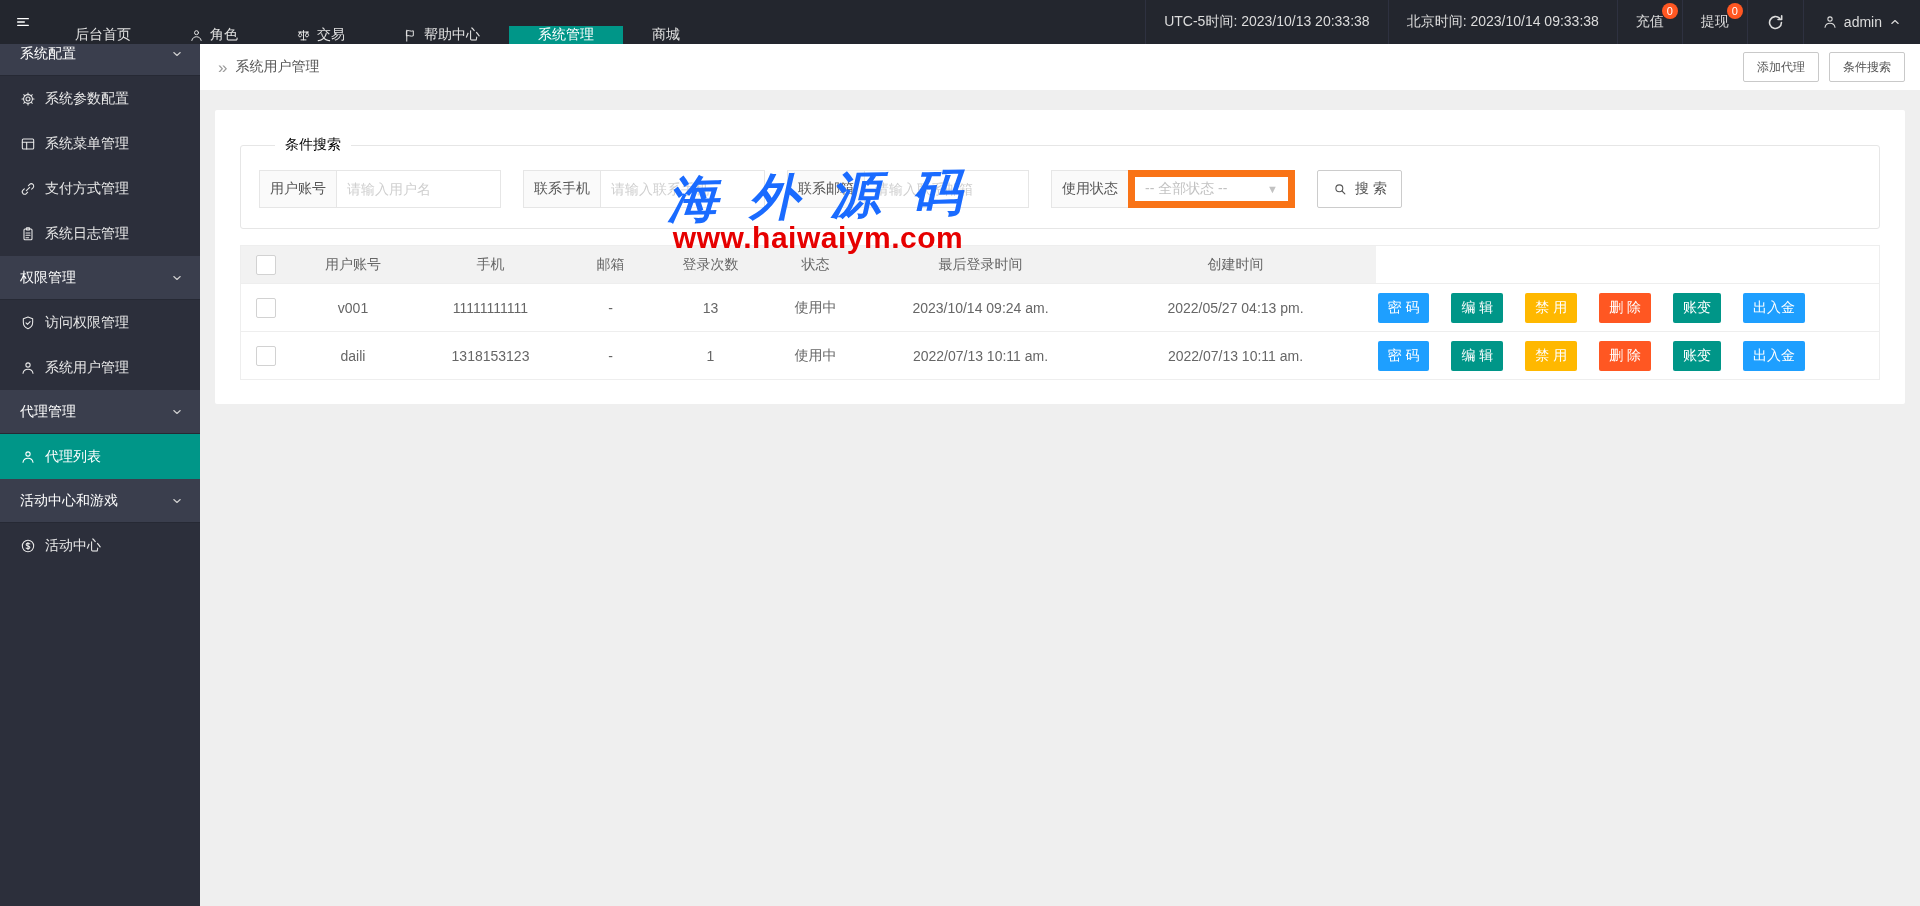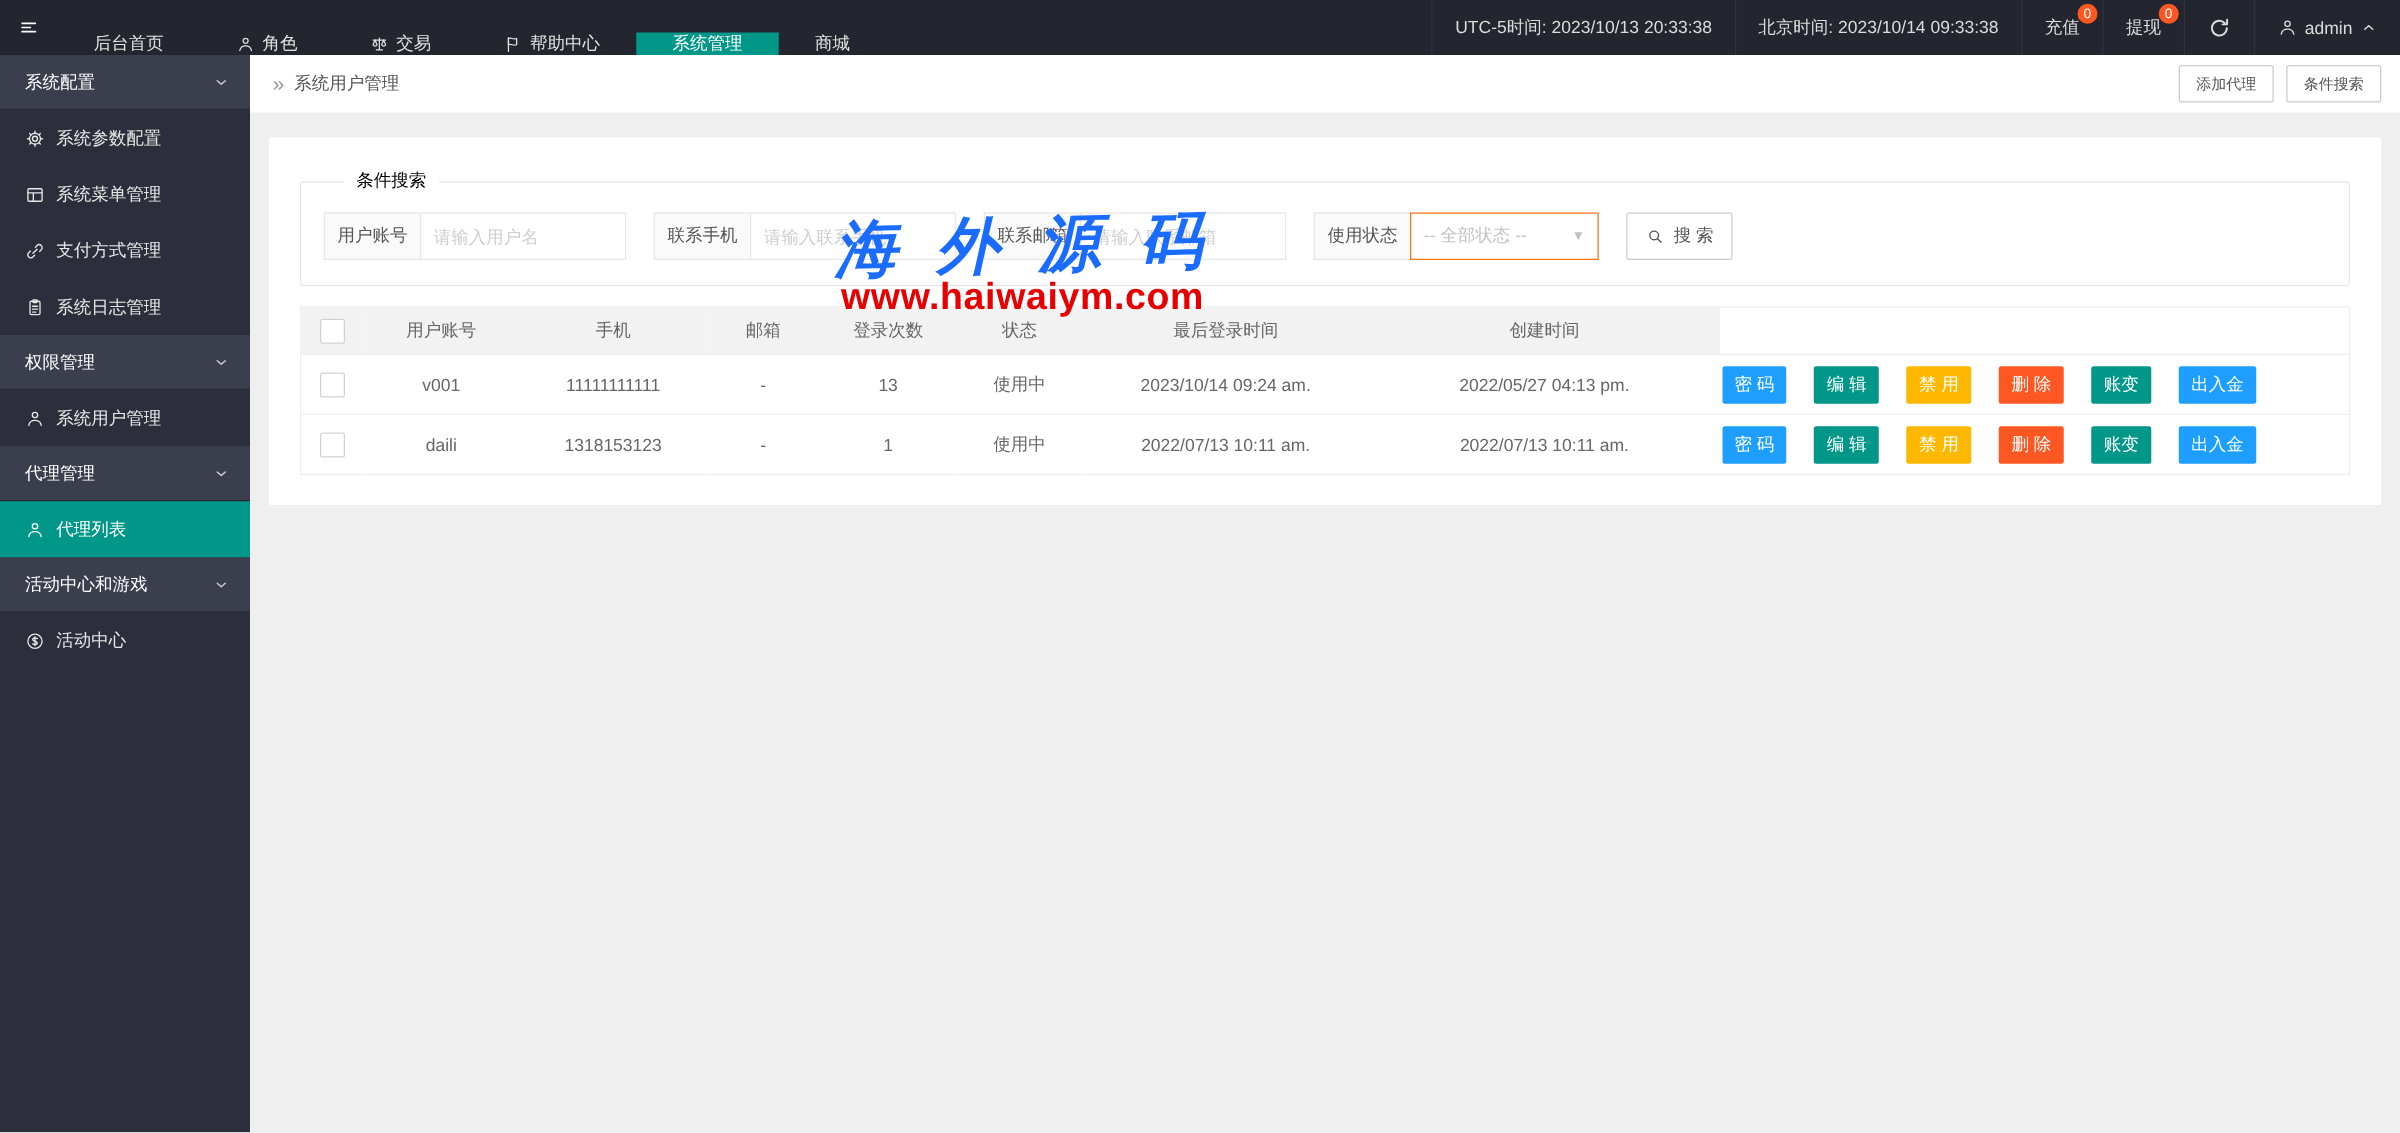--- a/index.html
+++ b/index.html
@@ -18,21 +18,21 @@
   .badge { position:absolute; top:3px; right:4px; min-width:16px; height:16px; border-radius:8px; background:#ff5722; color:#fff; font-size:11px; line-height:16px; text-align:center; padding:0 3px; }
   .tb-btn { cursor:pointer; }
   .admin-cell { gap:6px; cursor:pointer; }
 
   .icon { display:inline-flex; align-items:center; justify-content:center; }
   .icon svg { width:16px; height:16px; stroke:currentColor; fill:none; stroke-width:1.6; stroke-linecap:round; stroke-linejoin:round; }
   .icon.sm svg { width:14px; height:14px; }
   .icon.lg svg { width:19px; height:19px; }
 
   
-  .sidebar { position:absolute; top:44px; left:0; bottom:0; width:200px; background:#2c2f3b; z-index:15; }
+  .sidebar { position:absolute; top:32px; left:0; bottom:0; width:200px; background:#2c2f3b; z-index:15; }
   .side-group { height:44px; display:flex; align-items:center; background:#3a3e4d; color:#fff; font-size:14px; padding:0 16px 0 20px; cursor:pointer; border-bottom:1px solid #262934; }
   .side-group .chev { margin-left:auto; color:#cfcfcf; }
   .side-item { height:45px; display:flex; align-items:center; gap:9px; padding-left:20px; color:#e8e8e8; font-size:14px; background:#2c2f3b; cursor:pointer; }
   .side-item.active { background:#009688; color:#fff; }
 
   
   .content { position:absolute; top:44px; left:200px; right:0; bottom:0; background:#efefef; overflow:hidden; }
   .crumbbar { height:46px; background:#fff; display:flex; align-items:center; padding:0 15px 0 18px; }
   .crumb { display:flex; align-items:center; gap:8px; font-size:14px; color:#555; }
   .crumb .chevs { color:#9a9a9a; font-size:17px; line-height:1; }
@@ -41,21 +41,21 @@
 
   .card { margin:20px 15px 0 15px; background:#fff; border-radius:2px; padding:22px 25px 24px 25px; position:relative; }
 
   fieldset.search-set { border:1px solid #e6e6e6; border-radius:3px; padding:16px 18px 20px 18px; margin-top:4px; }
   fieldset.search-set legend { margin-left:16px; padding:0 10px; font-size:14px; color:#000000; }
   .search-row { display:flex; align-items:center; gap:22px; }
   .inp-group { display:flex; align-items:stretch; height:38px; }
   .inp-label { display:flex; align-items:center; padding:0 10px; background:#fafafa; border:1px solid #e6e6e6; border-right:none; font-size:14px; color:#555; white-space:nowrap; }
   .inp-group input { width:165px; border:1px solid #e6e6e6; padding:0 10px; font-size:14px; color:#333; outline:none; font-family:inherit; }
   .inp-group input::placeholder { color:#cfcfcf; }
-  .select-box { width:151px; border:1px solid #f97316; display:flex; align-items:center; padding:0 10px; font-size:14px; color:#c2c2c2; cursor:pointer; background:#fff; position:relative; }
+  .select-box { width:167px; border:7px solid #f97316; display:flex; align-items:center; padding:0 10px; font-size:14px; color:#c2c2c2; cursor:pointer; background:#fff; position:relative; }
   .select-box .tri { margin-left:auto; color:#c2c2c2; font-size:11px; }
   .btn-search { height:38px; display:flex; align-items:center; gap:7px; padding:0 14px; background:#fff; border:1px solid #ccc; border-radius:2px; font-size:14px; color:#555; cursor:pointer; font-family:inherit; }
 
   
   table.users { width:100%; border-collapse:collapse; margin-top:16px; border:1px solid #eee; }
   table.users th { background:#f2f2f2; font-weight:normal; font-size:14px; color:#666; height:38px; text-align:center; }
   table.users th.actions-th { background:#fff; }
   table.users td { height:48px; font-size:14px; color:#666; text-align:center; border-top:1px solid #eee; }
   td.status-cell, .status-green { color:#009900; }
   .cbx { appearance:none; -webkit-appearance:none; width:20px; height:20px; border:1px solid #d2d2d2; border-radius:2px; background:#fff; cursor:pointer; vertical-align:middle; }
@@ -203,20 +203,29 @@
         </span>
         <span>系统日志管理</span>
       </div>
       <div class="side-group">
         <span>权限管理</span>
         <span class="icon sm chev">
           <svg viewBox="0 0 24 24" style="stroke-width:2">
             <path d="m6.5 9.5 5.5 5 5.5-5"></path>
           </svg>
         </span>
+      </div>
+      <div class="side-item">
+        <span class="icon ">
+          <svg viewBox="0 0 24 24">
+            <path d="M12 3 19 5.5v5.2c0 4.8-3.1 8.2-7 9.8-3.9-1.6-7-5-7-9.8V5.5Z"></path>
+            <path d="m9 11.8 2.2 2.2 4-4.2"></path>
+          </svg>
+        </span>
+        <span>访问权限管理</span>
       </div>
       <div class="side-item">
         <span class="icon ">
           <svg viewBox="0 0 24 24">
             <circle cx="12" cy="7.5" r="3.2"></circle>
             <path d="M4.5 20c.8-4.2 4-6 7.5-6s6.7 1.8 7.5 6"></path>
           </svg>
         </span>
         <span>系统用户管理</span>
       </div>

